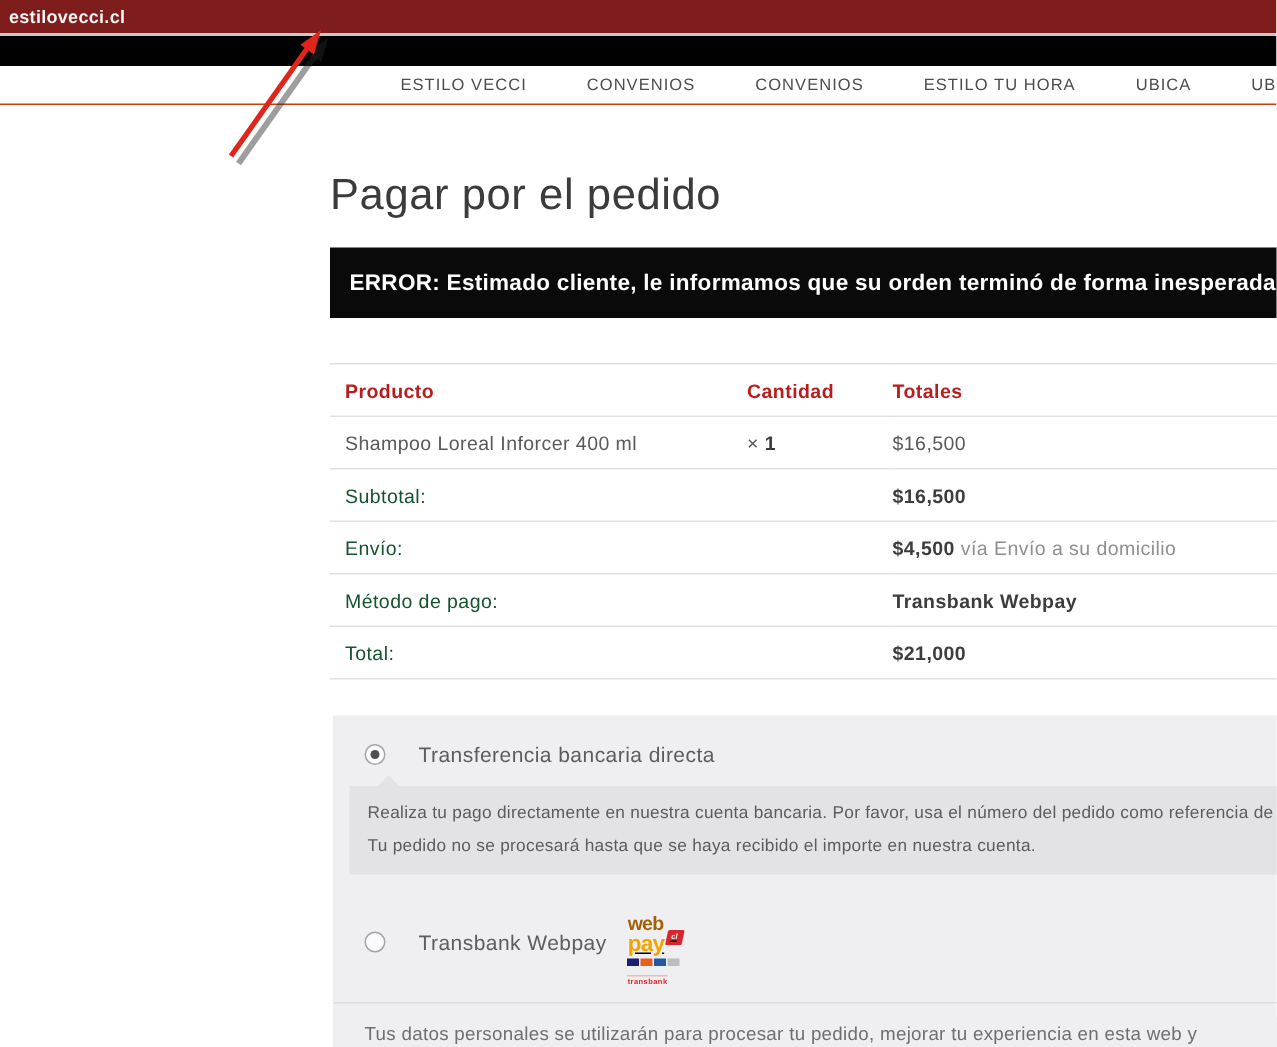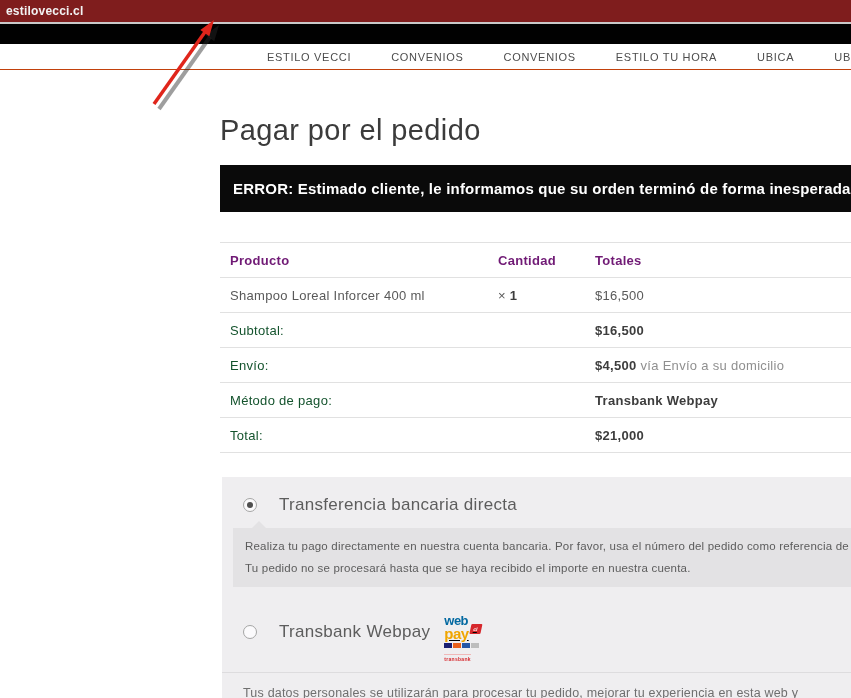--- a/index.html
+++ b/index.html
@@ -27,48 +27,48 @@
   .error-banner { margin-top:18px; height:47px; background:#0a0a0a; color:#fff;
     display:flex; align-items:center; padding-left:13px; font-size:15px; font-weight:bold;
     letter-spacing:.2px; width:686px; }
 
   
   table.order { margin-top:30px; border-collapse:collapse; width:686px; font-size:13px;
     color:#595959; letter-spacing:.3px; }
   table.order tr { border-top:1px solid #e1e1e1; }
   table.order tr:last-child { border-bottom:1px solid #e1e1e1; }
   table.order th, table.order td { text-align:left; font-weight:normal; padding:10px 0 9px 0; }
-  table.order th { color:#701a75; font-weight:bold; }
+  table.order th { color:#b91c1c; font-weight:bold; }
   td.c1, th.c1 { width:278px; padding-left:10px !important; }
   td.c2, th.c2 { width:97px; }
   .lbl { color:#14532d; font-weight:bold; }
   .val-b { color:#3d3d3d; font-weight:bold; }
   .muted { color:#8f8f8f; }
   .qty-num { font-weight:bold; color:#3d3d3d; }
 
   
   .paybox { margin-top:24px; margin-left:2px; width:686px; background:#efeef0;
     padding:12px 13px 0 11px; min-height:300px; }
   .method-row { display:flex; align-items:center; padding:6px 0 4px 10px; cursor:pointer; }
   .radio { width:14px; height:14px; border-radius:50%; border:1px solid #a5a5a5;
     background:#fbfafc; flex:0 0 14px; cursor:pointer; }
   .radio.selected { position:relative; }
   .radio.selected::after { content:''; position:absolute; left:3px; top:3px; width:6px; height:6px;
     border-radius:50%; background:#4f4f4f; }
-  .method-label { margin-left:22px; font-size:17px; color:#5d5d5d; letter-spacing:.3px; }
+  .method-label { margin-left:22px; font-size:14px; color:#5d5d5d; letter-spacing:.3px; }
   .method-desc { position:relative; margin:9px 0 13px 0; background:#e3e2e4; color:#5c5c5c;
     font-size:11.5px; line-height:22px; padding:7px 12px 8px 12px; letter-spacing:.2px; }
   .method-desc::before { content:''; position:absolute; top:-7px; left:18px;
     border-left:8px solid transparent; border-right:8px solid transparent;
     border-bottom:8px solid #e3e2e4; }
 
   
   .webpay { display:inline-block; margin-left:14px; width:46px; line-height:1; position:relative;
     transform:translateY(6px); }
-  .wp-web { font-size:13px; font-weight:900; color:#0369a1; letter-spacing:-.5px; }
+  .wp-web { font-size:13px; font-weight:900; color:#a16207; letter-spacing:-.5px; }
   .wp-payrow { display:flex; align-items:flex-start; margin-top:-2px;text-decoration:underline; }
   .wp-pay { font-size:15px; font-weight:900; color:#f0a500; letter-spacing:-.5px; }
   .wp-cl { margin-left:1px; background:#d6272c; color:#fff; font-size:5px; font-weight:bold;
     padding:3px 4px 2px 3px; transform:skewX(-12deg) translateY(-2px); border-radius:1px; }
   .wp-cards { display:flex; gap:1px; margin-top:2px; }
   .wp-cards span { display:inline-block; width:8px; height:5px; }
   .wp-transbank { margin-top:2px; border-top:1px solid #f0b8b8; color:#d6272c; font-size:5px;
     font-weight:bold; text-align:right; padding-top:1px; letter-spacing:.3px; }
 
   .pay-sep { border-top:1px solid #dddcde; margin:10px -13px 0 -11px; }

